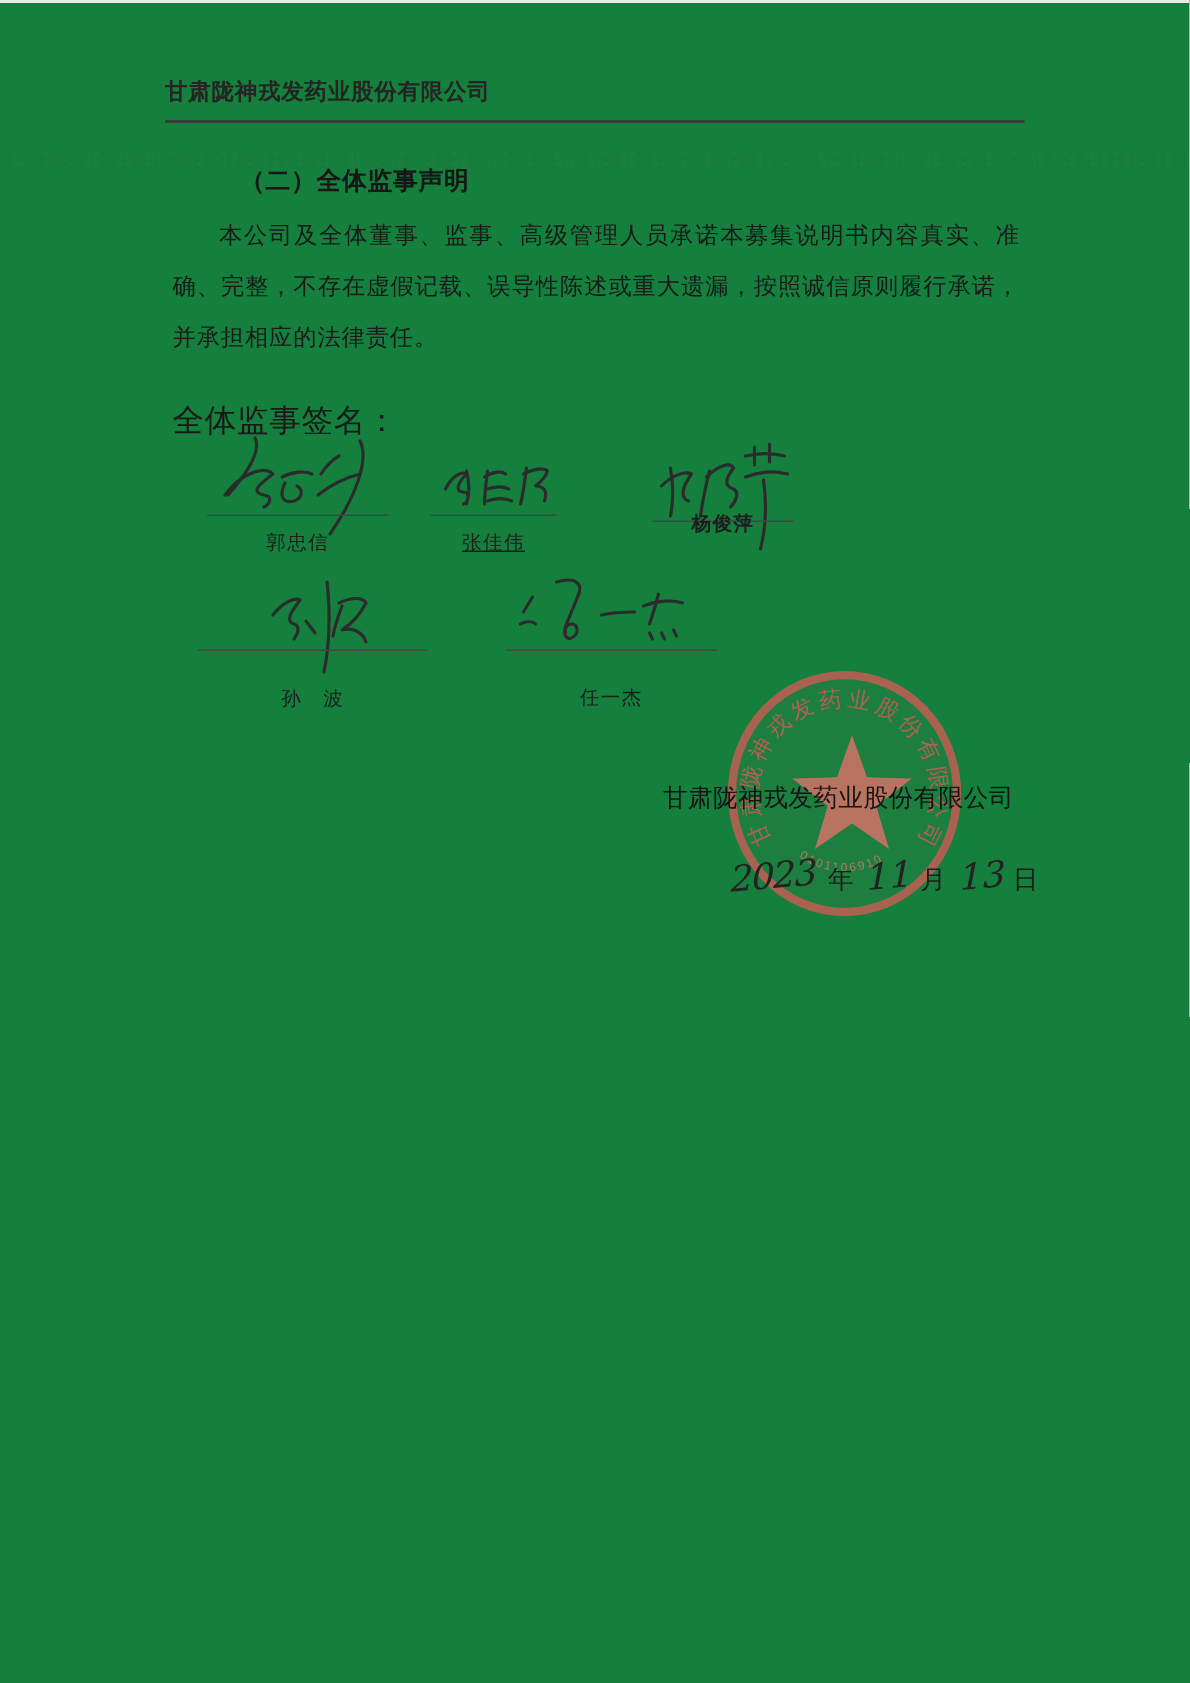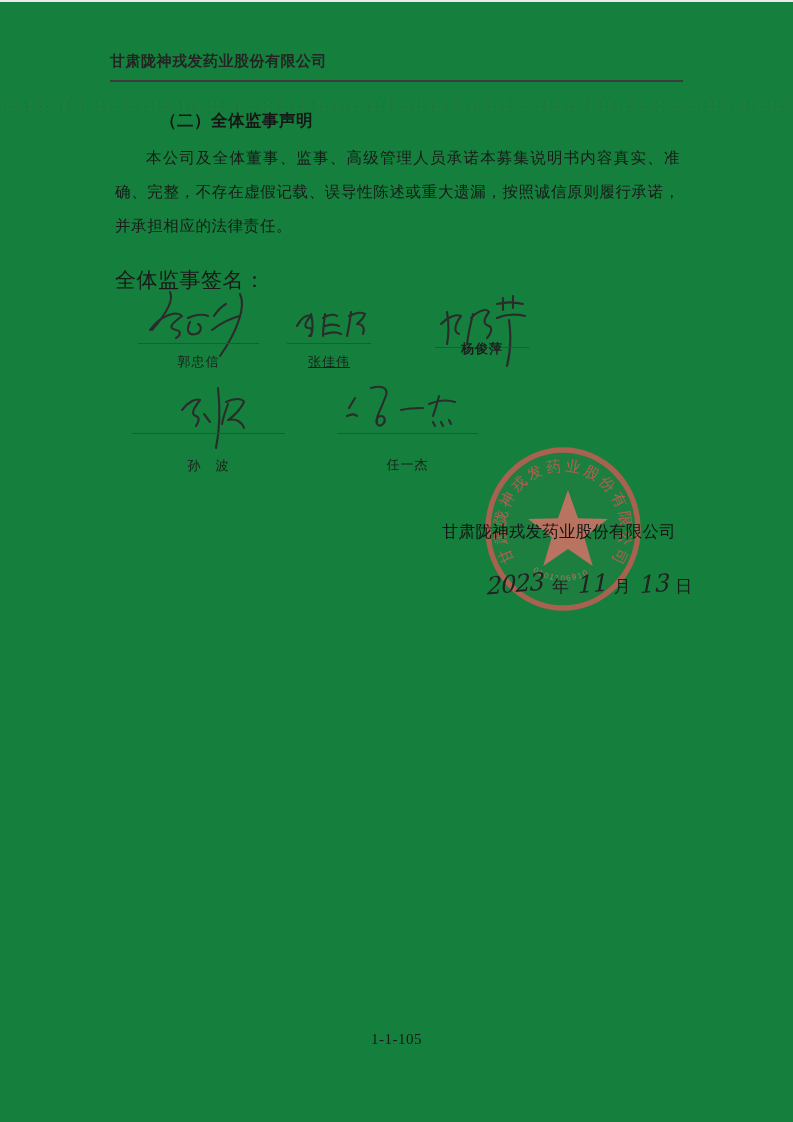--- a/index.html
+++ b/index.html
@@ -183,14 +183,13 @@
 
   <div class="date-line">
     <span class="hand year">2023</span>
     <span>年</span>
     <span class="hand month">11</span>
     <span>月</span>
     <span class="hand day">13</span>
     <span>日</span>
   </div>
 
-  <div class="footer-page">1-1-105</div>
 </div>
 
 </body></html>

